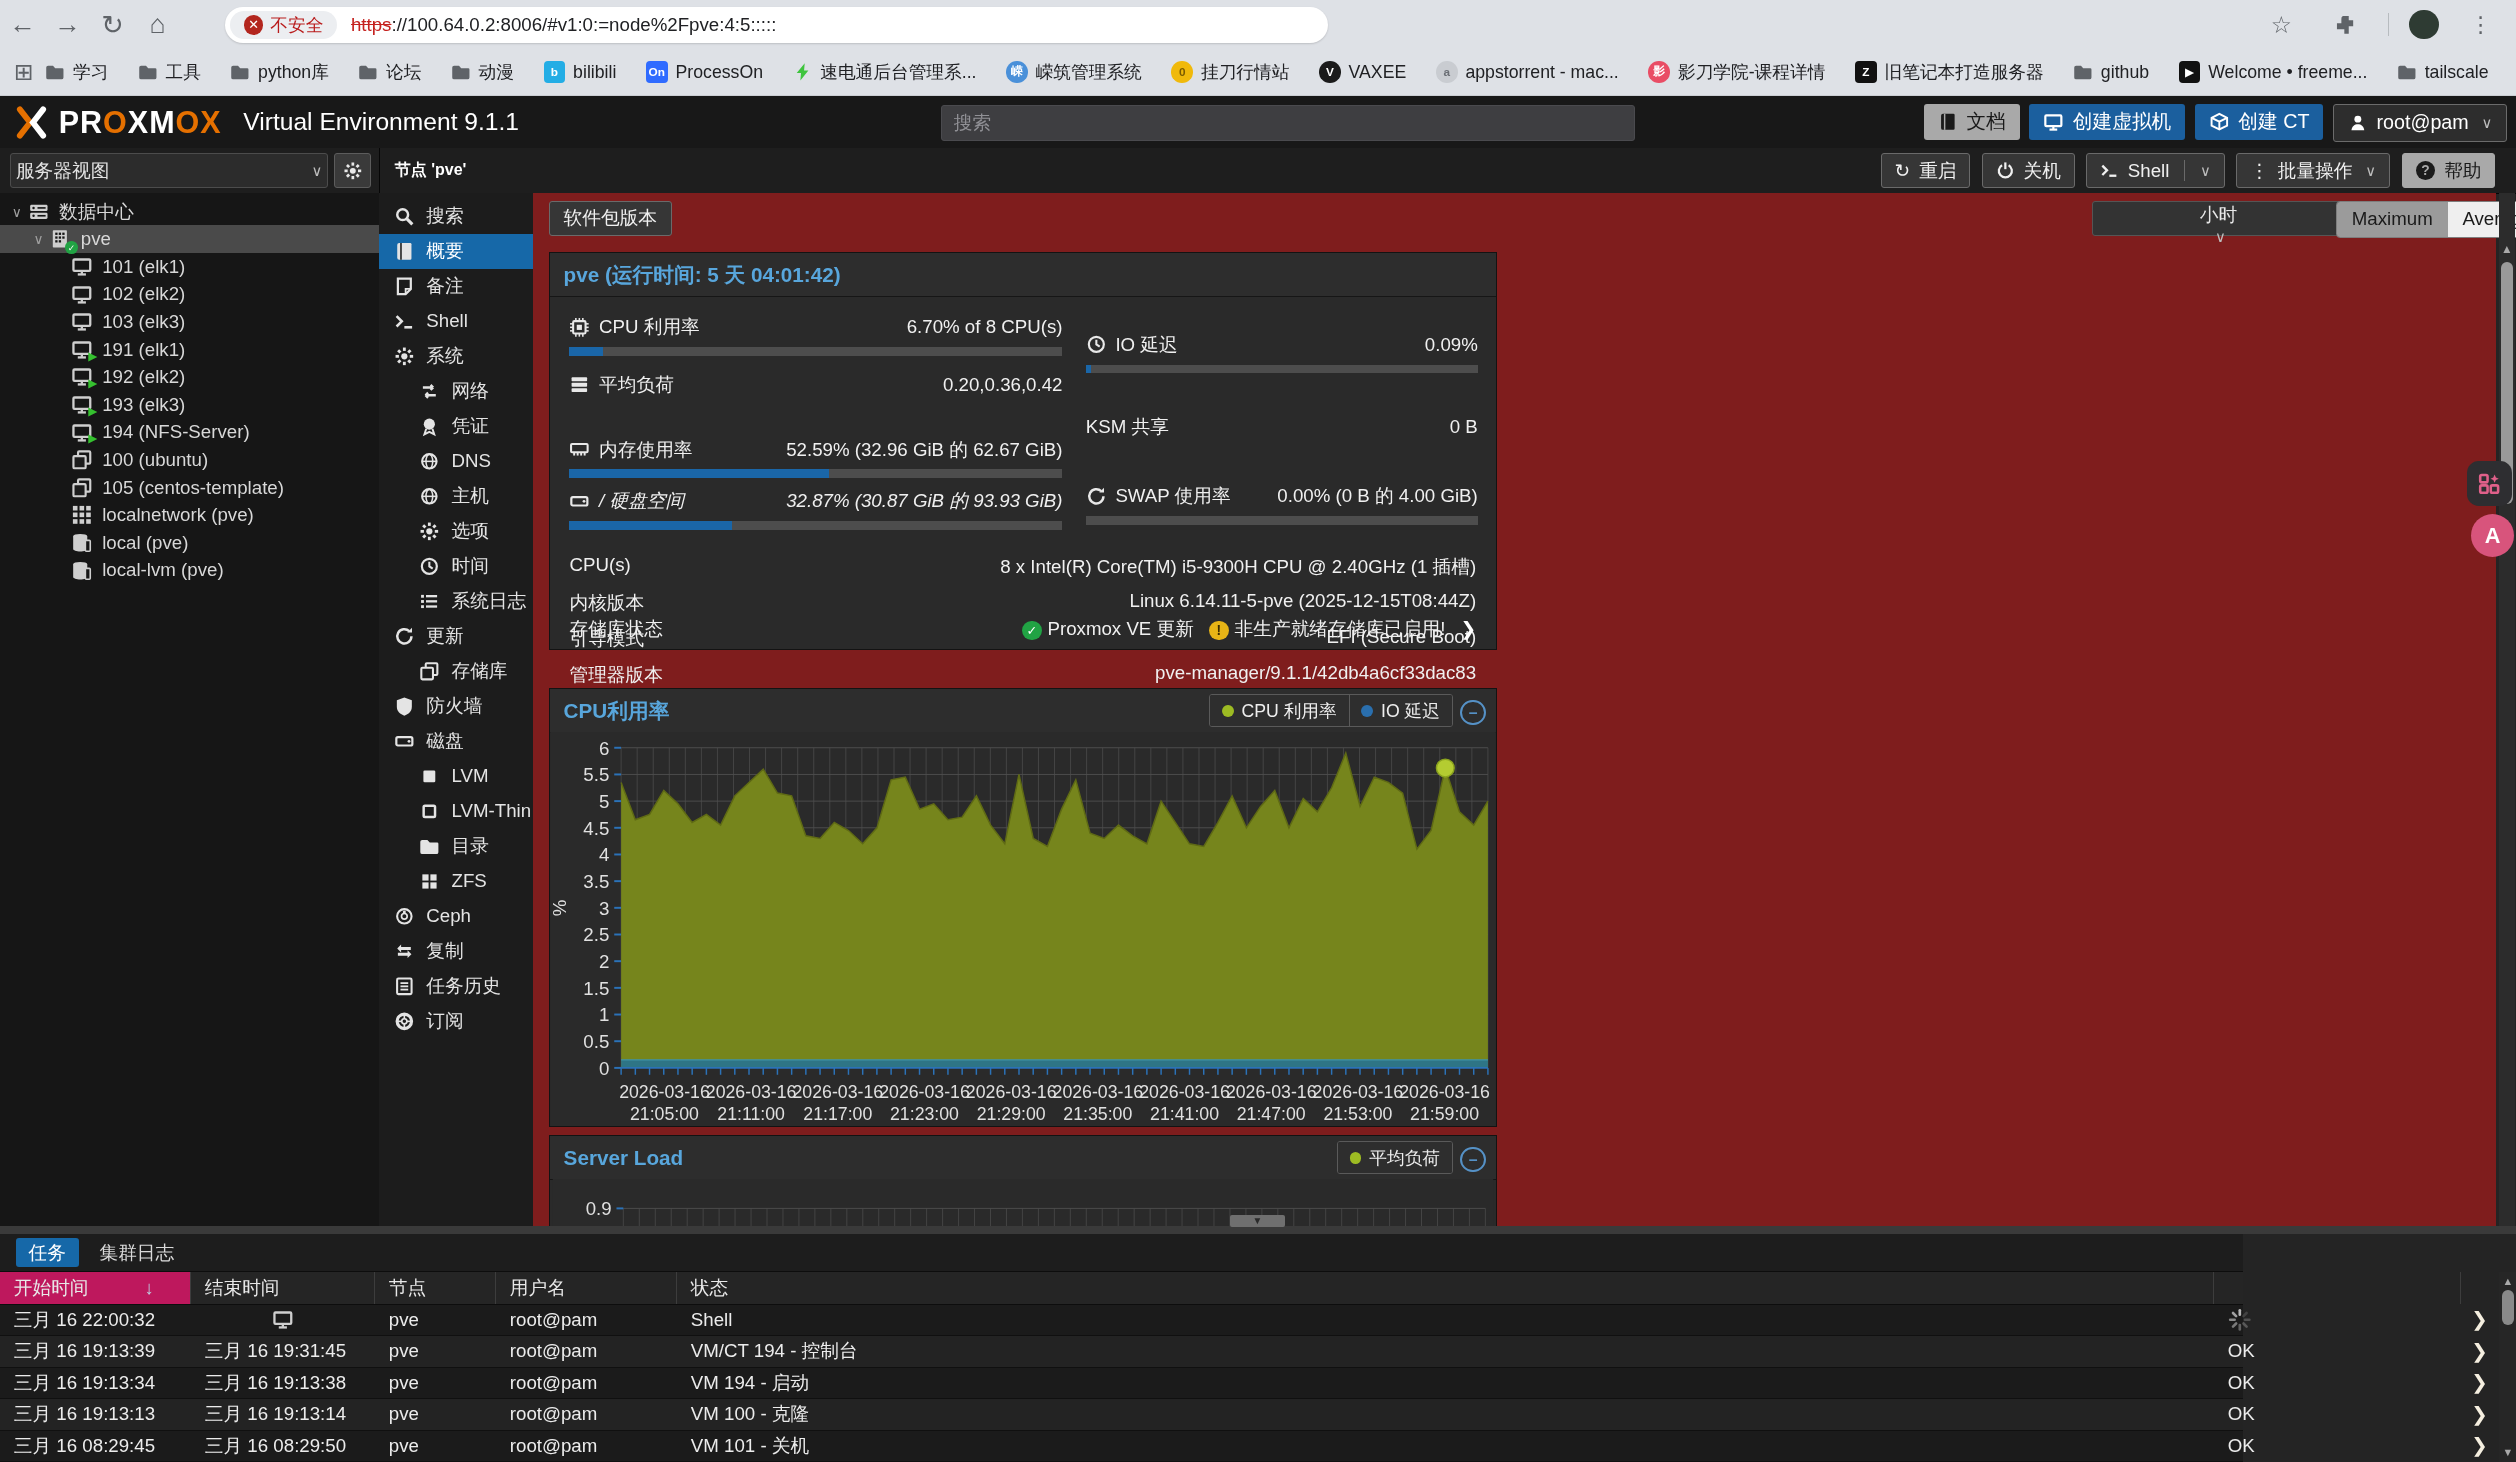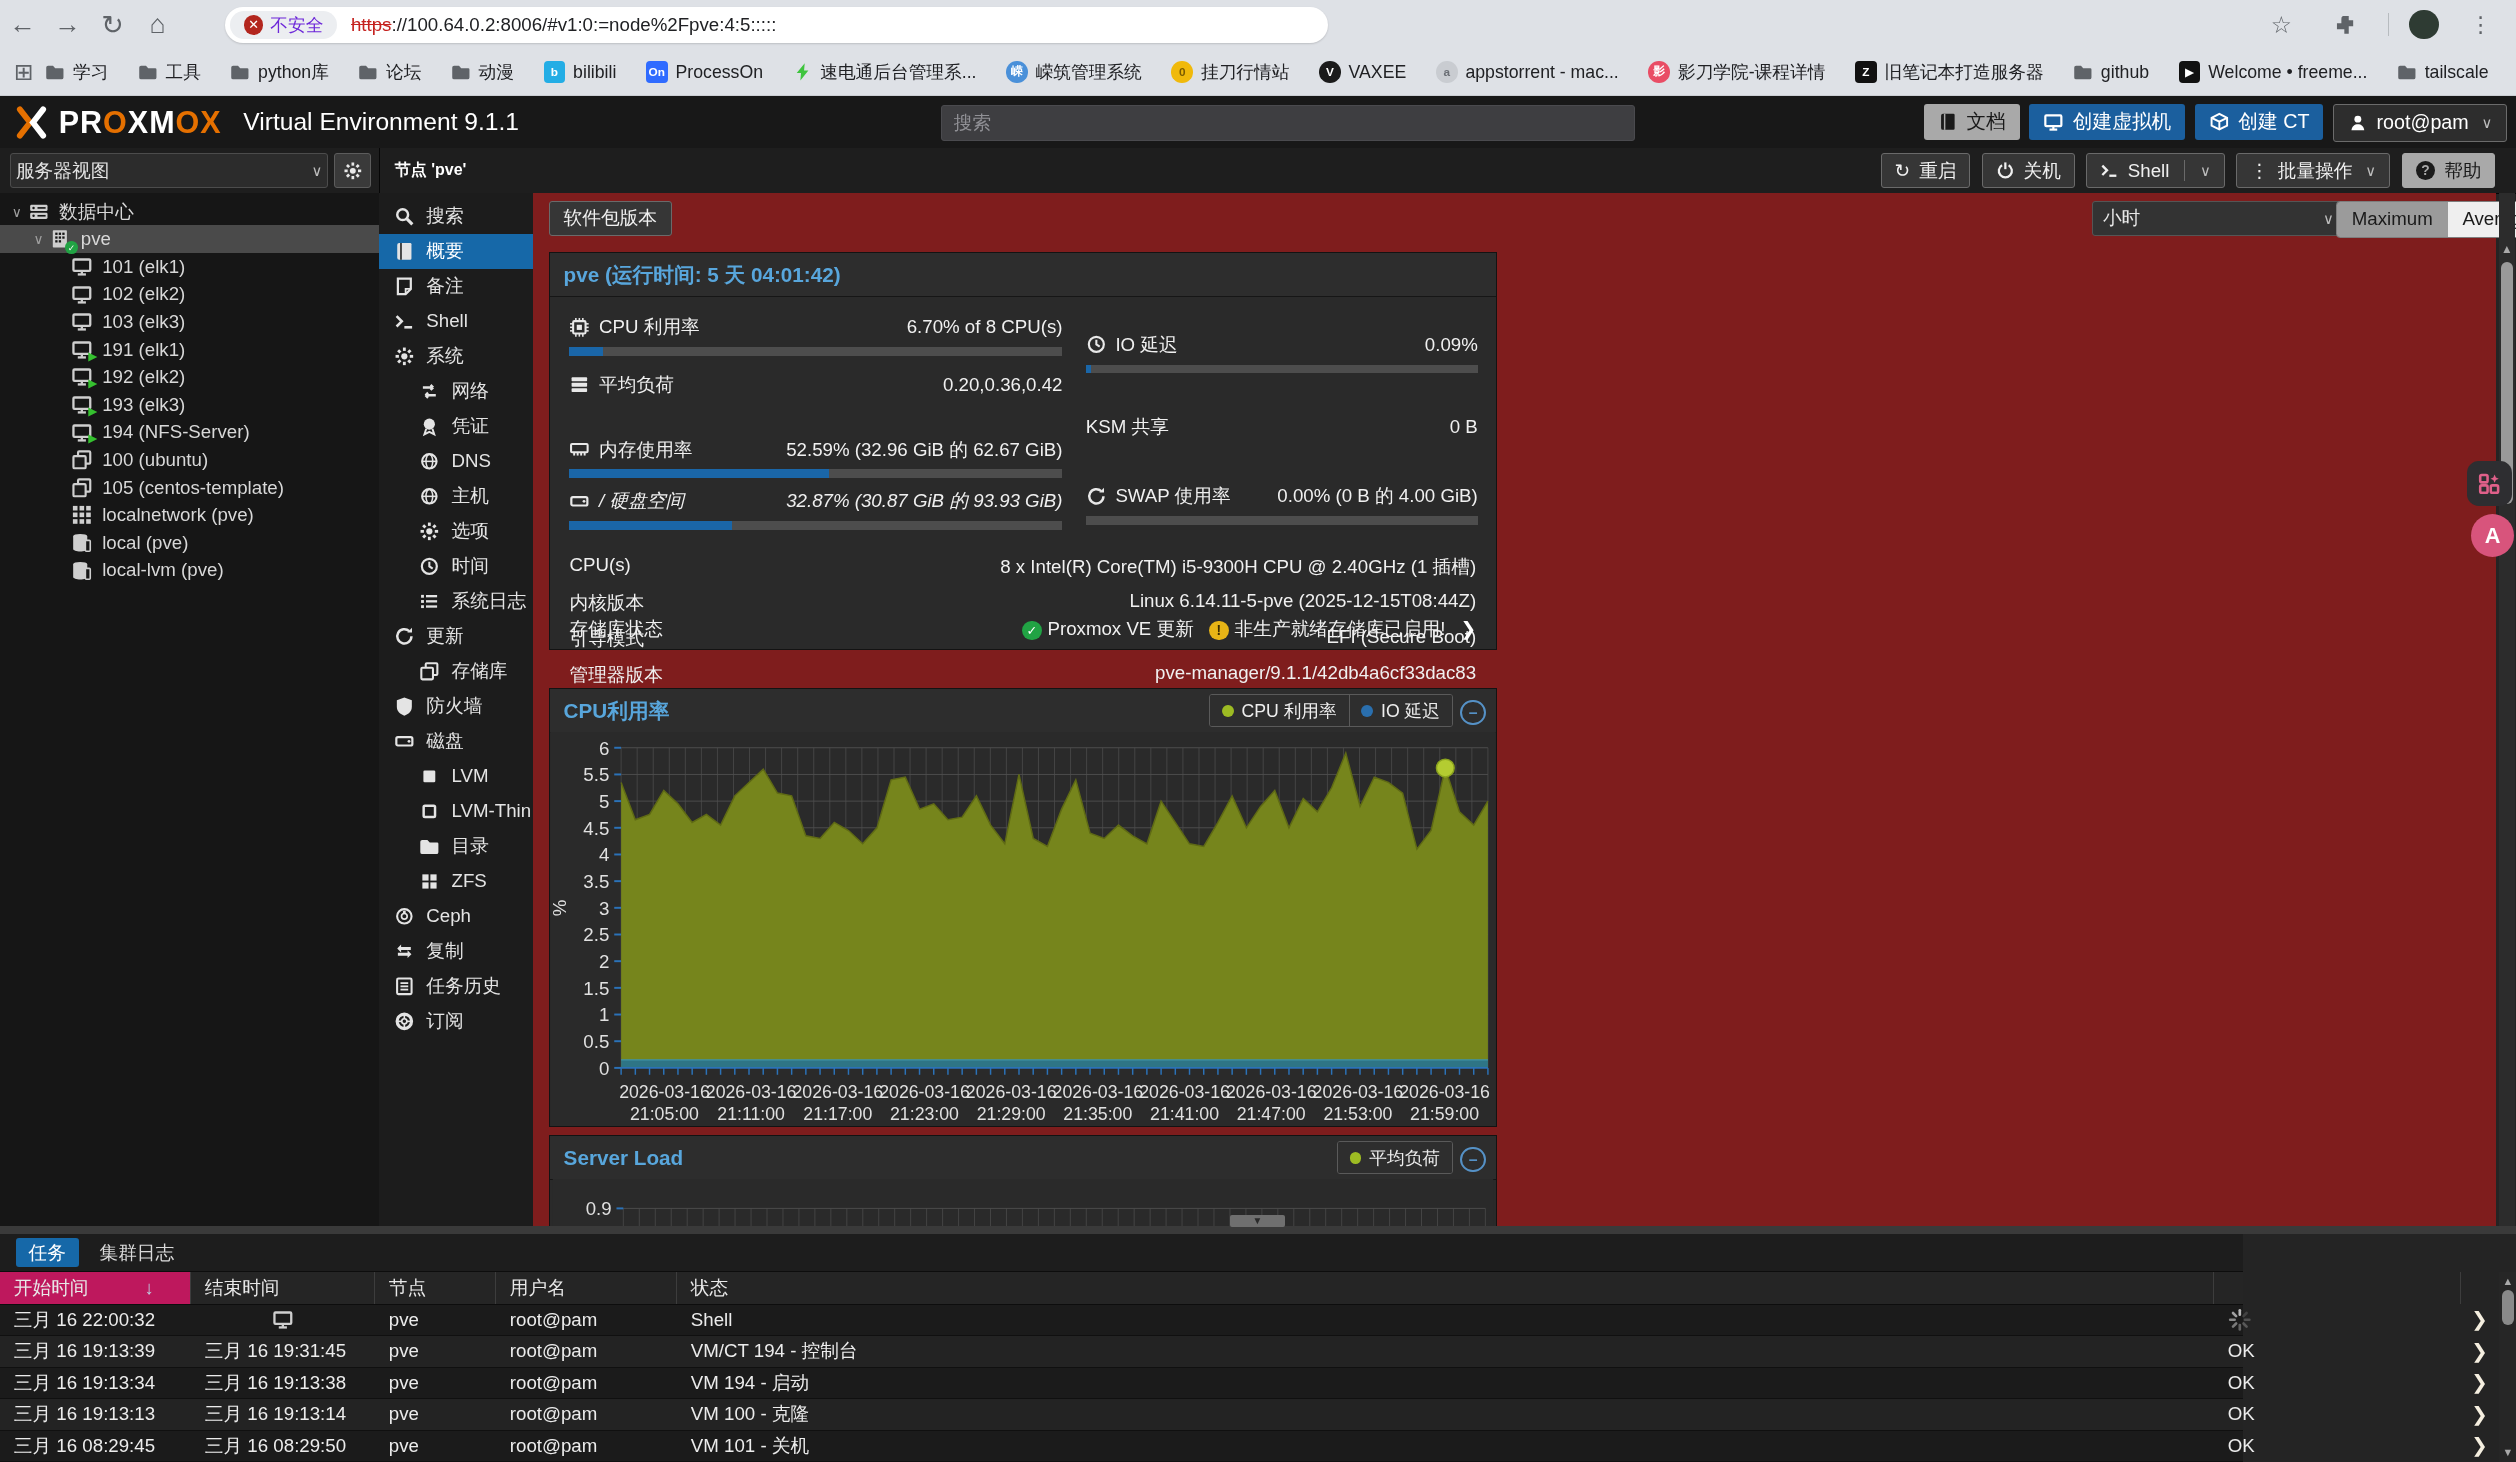--- a/index.html
+++ b/index.html
@@ -12,21 +12,21 @@
   
   #chrome{left:0;top:0;width:2517px;height:96px;background:#dee1e6;}
   #toolbar{left:0;top:0;width:2517px;height:49px;display:flex;align-items:center;}
   .nav-ic{color:#5f6368;font-size:26.6px;width:45px;text-align:center;cursor:pointer;}
   #omnibox{position:absolute;left:225px;top:6.9px;width:1103px;height:36px;background:#fff;
            border-radius:18.7px;display:flex;align-items:center;box-shadow:0 1px 2px rgba(0,0,0,.15);}
   #sec-chip{display:flex;align-items:center;gap:6.9px;background:#eceef1;border-radius:14.8px;
             height:28.6px;padding:0 13.8px;margin-left:4.9px;}
   #sec-dot{width:19.7px;height:19.7px;border-radius:50%;background:#b3261e;color:#fff;font-size:12.8px;
            display:flex;align-items:center;justify-content:center;font-weight:bold;}
-  #sec-label{color:#6d28d9;font-size:17.7px;}
+  #sec-label{color:#b91c1c;font-size:17.7px;}
   #url-text{font-size:18.7px;color:#202124;margin-left:13.8px;white-space:nowrap;overflow:hidden;}
   #url-scheme{color:#c5221f;text-decoration:line-through;}
   #tb-right{position:absolute;right:13.8px;top:0;height:49px;display:flex;align-items:center;gap:19.7px;}
   #avatar{width:29.6px;height:29.6px;border-radius:50%;background:#2e3b33;}
   .vsep{width:1px;height:23.6px;background:#b7bbbf;}
   
   #bmbar{left:0;top:49px;width:2517px;height:46px;display:flex;align-items:center;
          border-bottom:1px solid #cbced3;background:#dee1e6;}
   #apps-ic{color:#5f6368;font-size:23.6px;margin:0 11.8px 0 13.8px;}
   .bm{display:flex;align-items:center;gap:7.9px;margin-right:29.6px;cursor:pointer;white-space:nowrap;}
@@ -84,21 +84,21 @@
   .mico{width:23.6px;margin-left:13.8px;color:#e4e4e4;}
   .mrow.ind .mico{margin-left:39px;}
   .mlabel{margin-left:9.9px;white-space:nowrap;}
   .mcaret{position:absolute;right:11.8px;font-size:13.8px;color:#cfcfcf;}
   
   #content{left:533px;top:193px;width:1963px;height:1033px;background:#7f1d1d;}
   .btn-pkg{position:absolute;left:15.8px;top:7.9px;height:33px;background:#363636;border:1px solid #6a6a6a;
            border-radius:3px;color:#f0f0f0;font-size:18.7px;display:flex;align-items:center;padding:0 13.8px;}
   #range-sel{position:absolute;left:1559px;top:7.9px;width:231px;height:33px;background:#333;
              border:1px solid #555;border-radius:3px;color:#e8e8e8;font-size:18.7px;display:flex;
-             align-items:center;justify-content:space-between;padding:0 9.9px;}
+             align-items:center;justify-content:space-between;padding:0 9.9px;flex-direction:column;}
   #seg{position:absolute;left:1803px;top:7.9px;height:35px;display:flex;border-radius:3.9px;overflow:hidden;
        border:1px solid #7e7e7e;}
   .segbtn{height:100%;display:flex;align-items:center;padding:0 14.8px;font-size:18.7px;color:#1a1a1a;cursor:pointer;}
   #seg-max{background:#9b9b9b;}
   #seg-avg{background:#efefef;}
   .panel{position:absolute;left:15.8px;width:948px;background:#2a2a2a;border:1px solid #131313;box-sizing:border-box;}
   .ptitle{height:43px;background:#2d2d2d;border-bottom:1px solid #161616;display:flex;align-items:center;
           color:#58a6dc;font-size:20.7px;font-weight:bold;padding-left:13.8px;position:relative;}
   .legend{position:absolute;right:43px;top:4.9px;display:flex;border:1px solid #5a5a5a;border-radius:3px;overflow:hidden;}
   .lcell{display:flex;align-items:center;gap:7.9px;background:#2e2e2e;padding:0 11.8px;height:31.5px;

